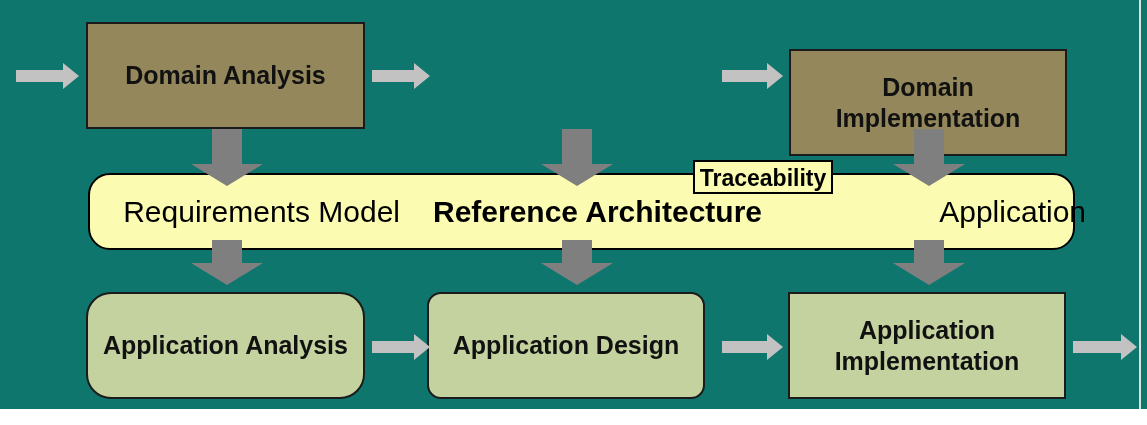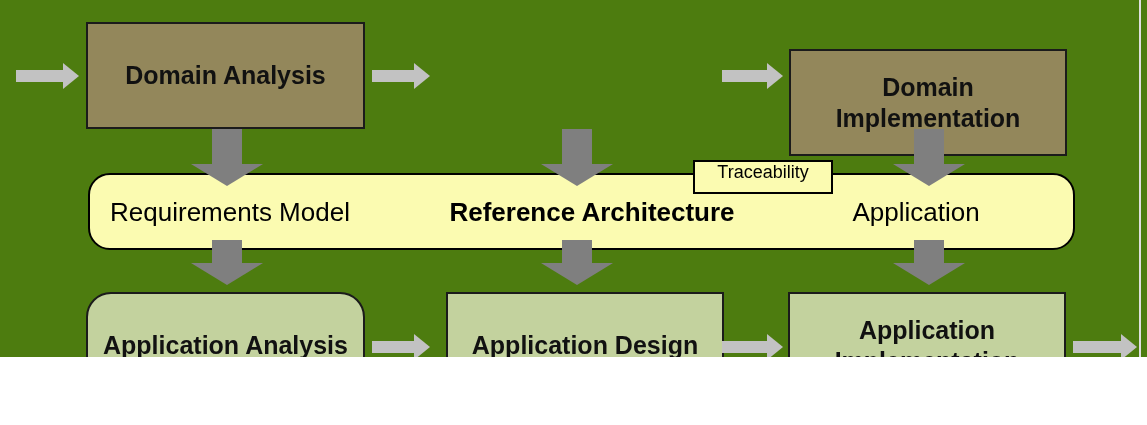--- a/index.html
+++ b/index.html
@@ -12,22 +12,22 @@
     --band-border: #000000;
     --text: #111111;
     --page-edge: #DFDFDF;
   }
   * { box-sizing: border-box; margin: 0; padding: 0; }
   html, body { background: #ffffff; }
   body { font-family: "Liberation Sans", sans-serif; }
   #stage {
     position: relative;
     width: 1147px;
-    height: 357px;
-    background: #4d7c0f;
+    height: 409px;
+    background: #0f766e;
     overflow: hidden;
   }
   
   .box {
     position: absolute;
     border: 2px solid var(--box-border);
     display: flex;
     align-items: center;
     justify-content: center;
     text-align: center;
@@ -37,61 +37,61 @@
     color: var(--text);
     padding: 0 14px;
     z-index: 3;
   }
   .box.domain { background: var(--domain-box-fill); }
   .box.application { background: var(--application-box-fill); }
   #box-t1 { left: 86px;  top: 22px;  width: 279px; height: 107px; }
   #box-t2 { left: 437px; top: 22px;  width: 278px; height: 107px; }
   #box-t3 { left: 789px; top: 22px;  width: 278px; height: 107px; margin-top: 27px; }
   #box-b1 { left: 86px;  top: 292px; width: 279px; height: 107px; border-radius: 25px; }
-  #box-b2 { left: 446px; top: 292px; width: 278px; height: 107px; }
+  #box-b2 { left: 427px; top: 292px; width: 278px; height: 107px; border-radius: 14px; }
   #box-b3 { left: 788px; top: 292px; width: 278px; height: 107px; }
 
   
   #band {
     position: absolute;
     left: 88px; top: 173px;
     width: 987px; height: 77px;
     background: var(--band-fill);
     border: 2px solid var(--band-border);
     border-radius: 22px;
     z-index: 1;
   }
   .band-label {
     position: absolute;
     top: 194px;
     height: 36px;
     width: 340px;
-    font-size: 26px;
+    font-size: 30px;
     line-height: 36px;
     color: #000;
-    text-align: center;
+    text-align: right;
     white-space: nowrap;
     z-index: 2;
   }
   #band-label-1 { left: 60px; }
   #band-label-2 { left: 422px; font-weight: bold; }
   #band-label-3 { left: 746px; }
 
   
   #tag {
     position: absolute;
     left: 693px; top: 160px;
     width: 140px; height: 34px;
     background: var(--band-fill);
     border: 2px solid var(--band-border);
     display: flex;
-    align-items: flex-start;
+    align-items: flex-end;
     justify-content: center;
-    font-weight: normal;
-    font-size: 18px;
+    font-weight: bold;
+    font-size: 23px;
     color: #000;
     z-index: 4;
   }
 
   
   .h-arrow {
     position: absolute;
     height: 26px;
     display: flex;
     align-items: center;

